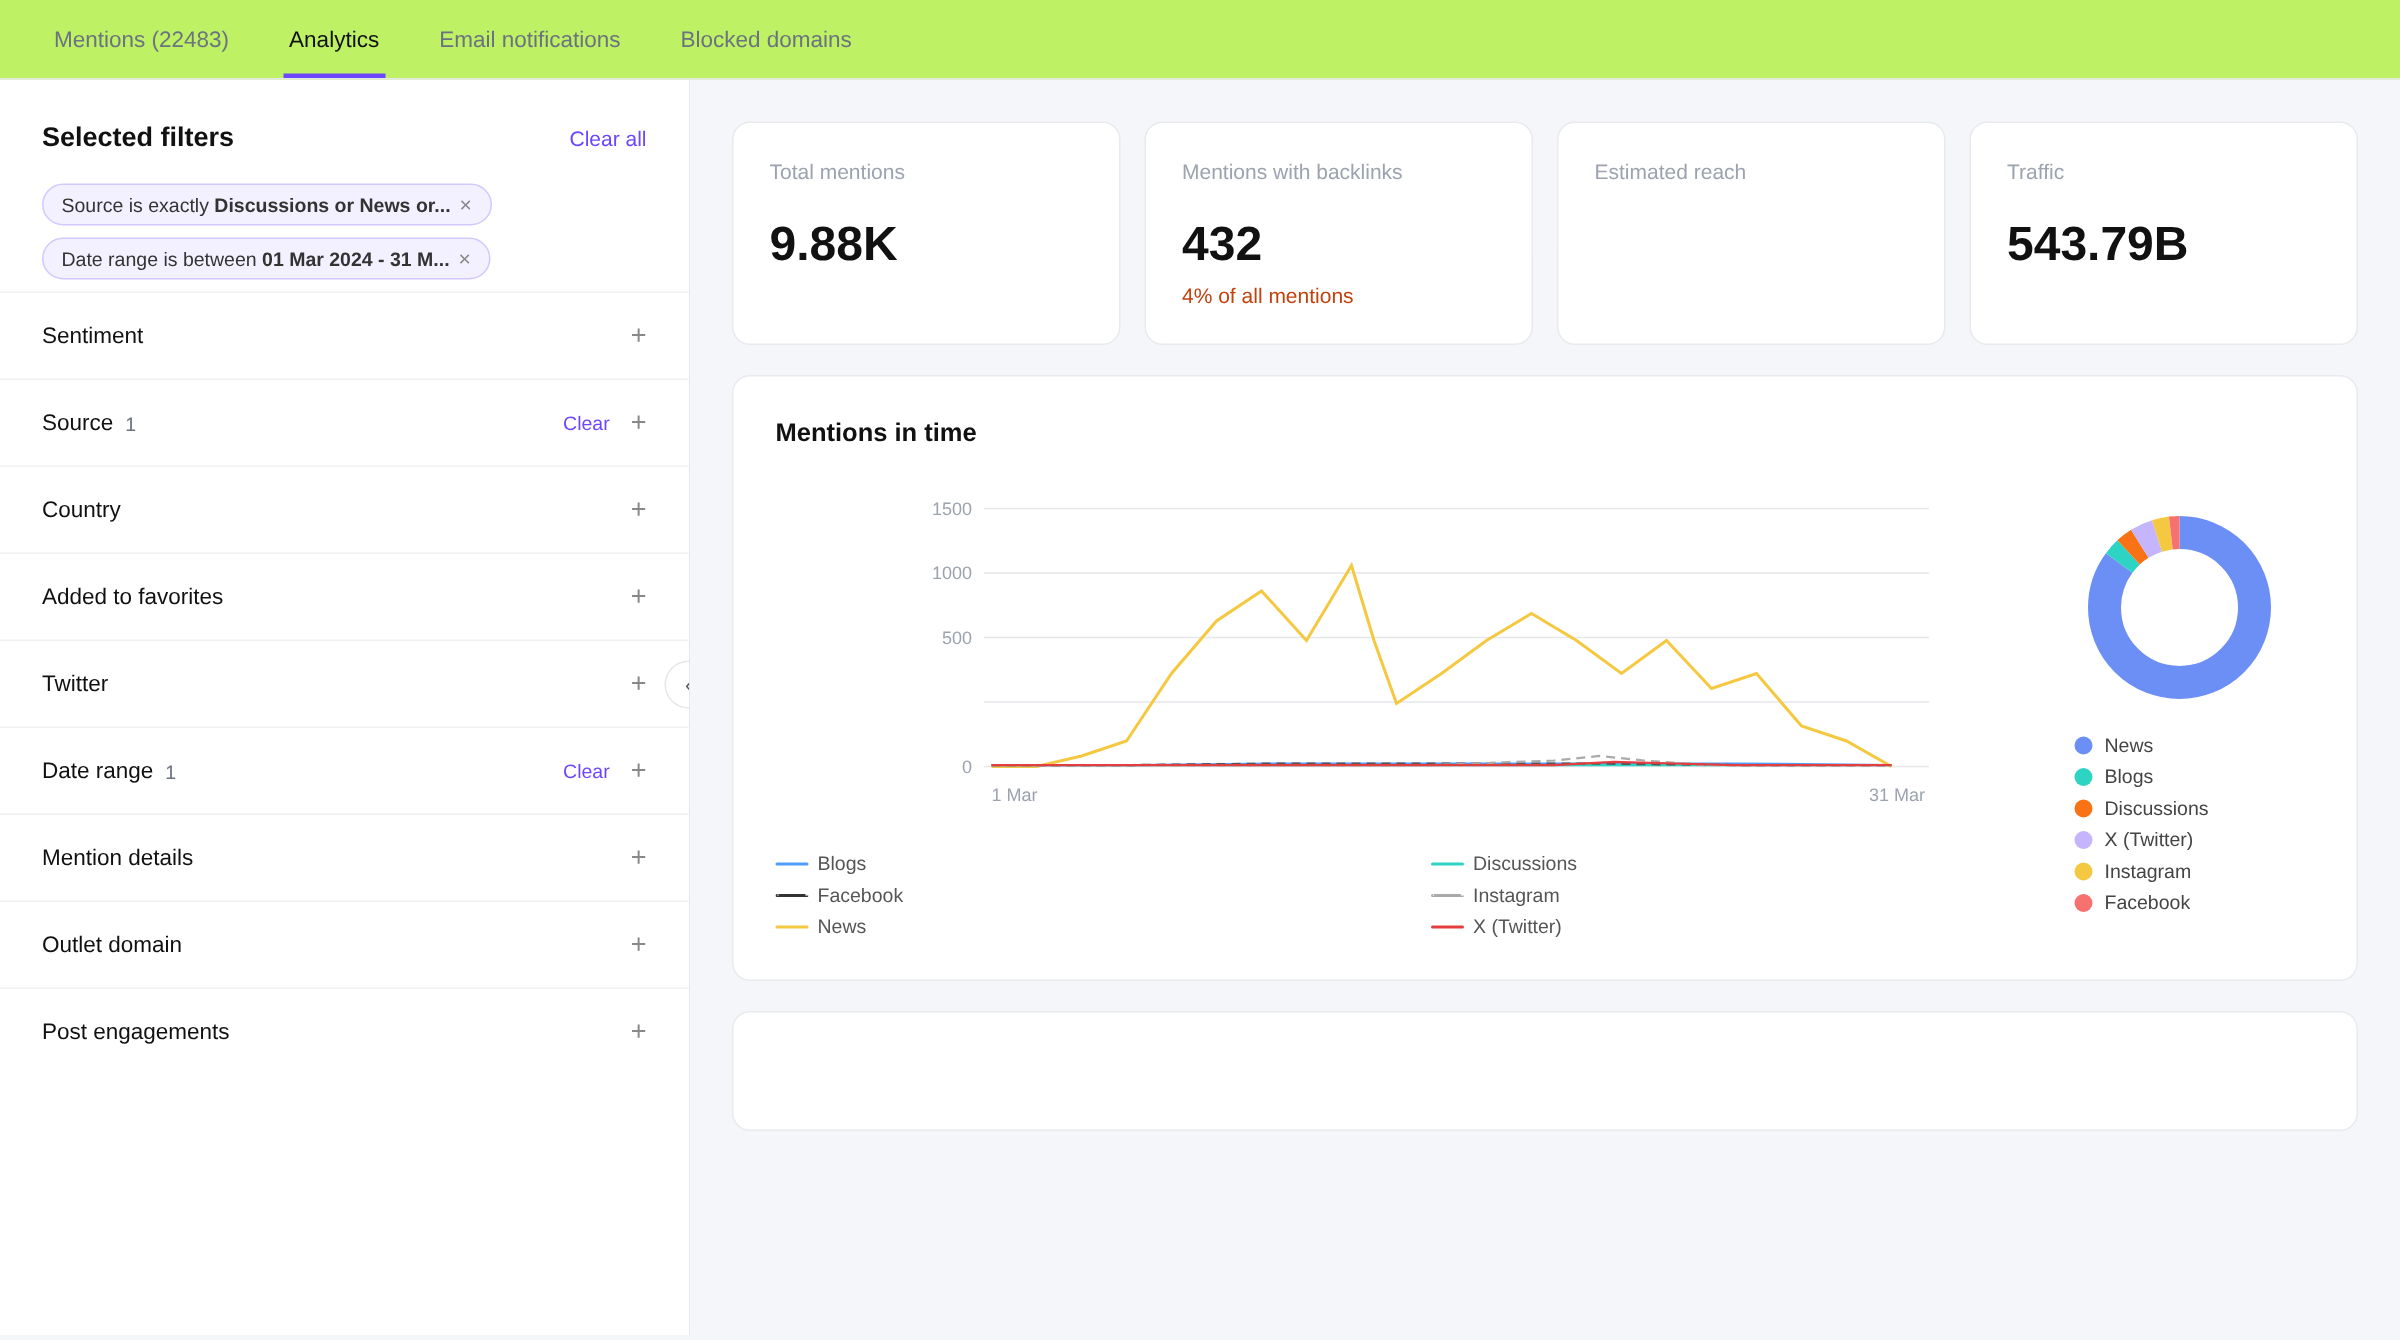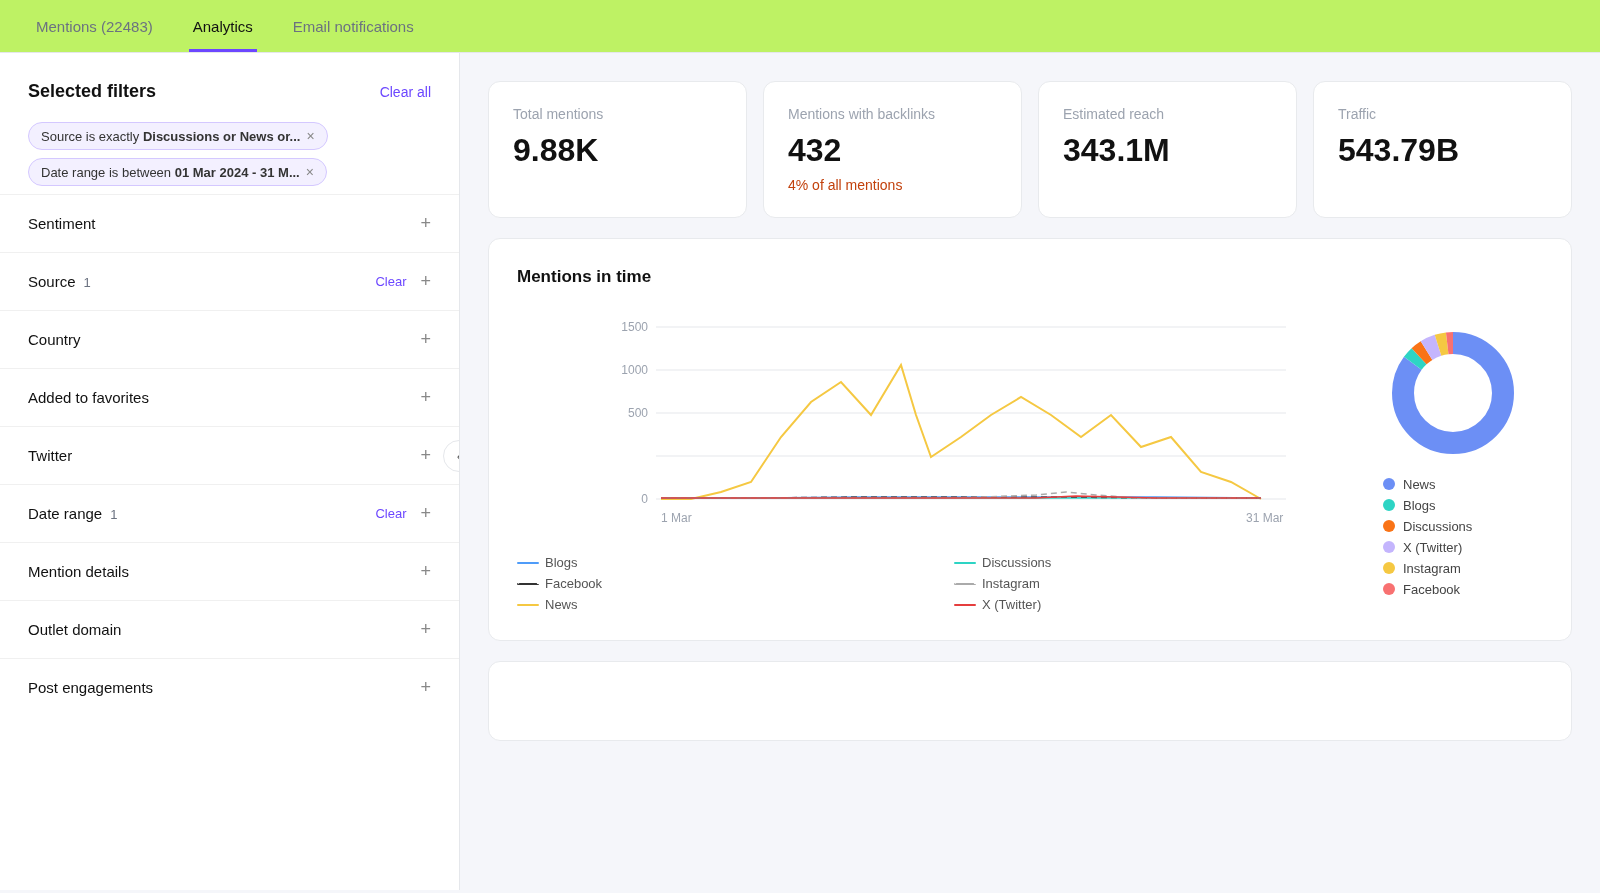--- a/index.html
+++ b/index.html
@@ -53,21 +53,21 @@
     .sidebar-edge { position: relative; }
 
     
     .content { flex: 1; padding: 28px 28px; overflow-y: auto; }
 
     
     .stats-row { display: grid; grid-template-columns: 1fr 1fr 1fr 1fr; gap: 16px; margin-bottom: 20px; }
     .stat-card {
       background: #fff; border-radius: 12px; padding: 24px 24px; border: 1px solid #e8eaed;
     }
-    .stat-label { font-size: 14px; color: #9ca3af; margin-bottom: 10px; }
+    .stat-label { font-size: 14px; color: #9ca3af; margin-bottom: 22px; }
     .stat-value { font-size: 32px; font-weight: 600; color: #111; }
     .stat-sub { font-size: 14px; color: #c2410c; margin-top: 8px; }
 
     
     .chart-card {
       background: #fff; border-radius: 12px; padding: 28px 28px; border: 1px solid #e8eaed;
       margin-bottom: 20px;
     }
     .chart-title { font-size: 17px; font-weight: 600; color: #111; margin-bottom: 20px; }
 
@@ -86,20 +86,21 @@
 
     .bottom-card { background: #fff; border-radius: 12px; border: 1px solid #e8eaed; padding: 24px; min-height: 80px; }
   </style>
 </head>
 <body>
 
 <div class="tabs-bar">
 <div class="tab-item">Mentions (22483)</div>
     <div class="tab-item active">Analytics</div>
     <div class="tab-item">Email notifications</div>
+    <div class="tab-item">Blocked domains</div>
   </div>
 
 <div class="main-layout">
 
   <div class="sidebar">
     <div class="sidebar-edge" style="position:relative; margin-right:0;">
       <div class="sidebar-header">
         <span class="sidebar-title">Selected filters</span>
         <span class="clear-all-btn">Clear all</span>
       </div>
@@ -204,21 +205,20 @@
           <div class="stat-label">Total mentions</div>
           <div class="stat-value">9.88K</div>
         </div>
         <div class="stat-card">
           <div class="stat-label">Mentions with backlinks</div>
           <div class="stat-value">432</div>
           <div class="stat-sub">4% of all mentions</div>
         </div>
         <div class="stat-card">
           <div class="stat-label">Estimated reach</div>
-          <div class="stat-value">343.1M</div>
         </div>
         <div class="stat-card">
           <div class="stat-label">Traffic</div>
           <div class="stat-value">543.79B</div>
         </div>
       </div>
 
     <div class="chart-card">
       <div class="chart-title">Mentions in time</div>
       <div class="chart-area">

